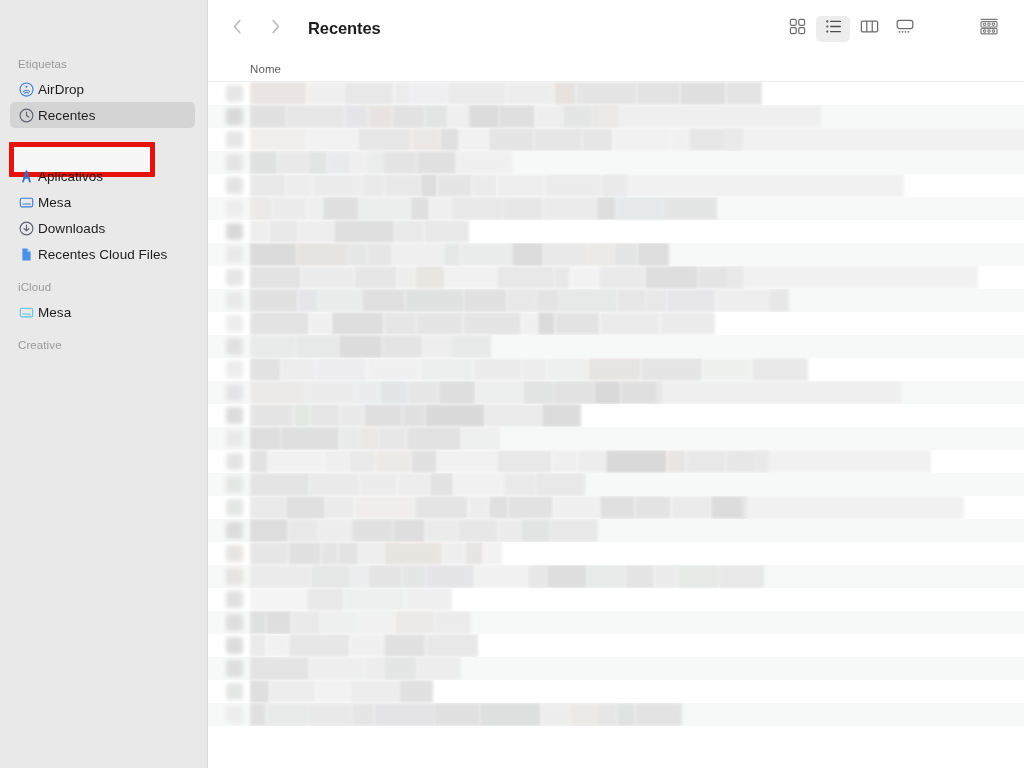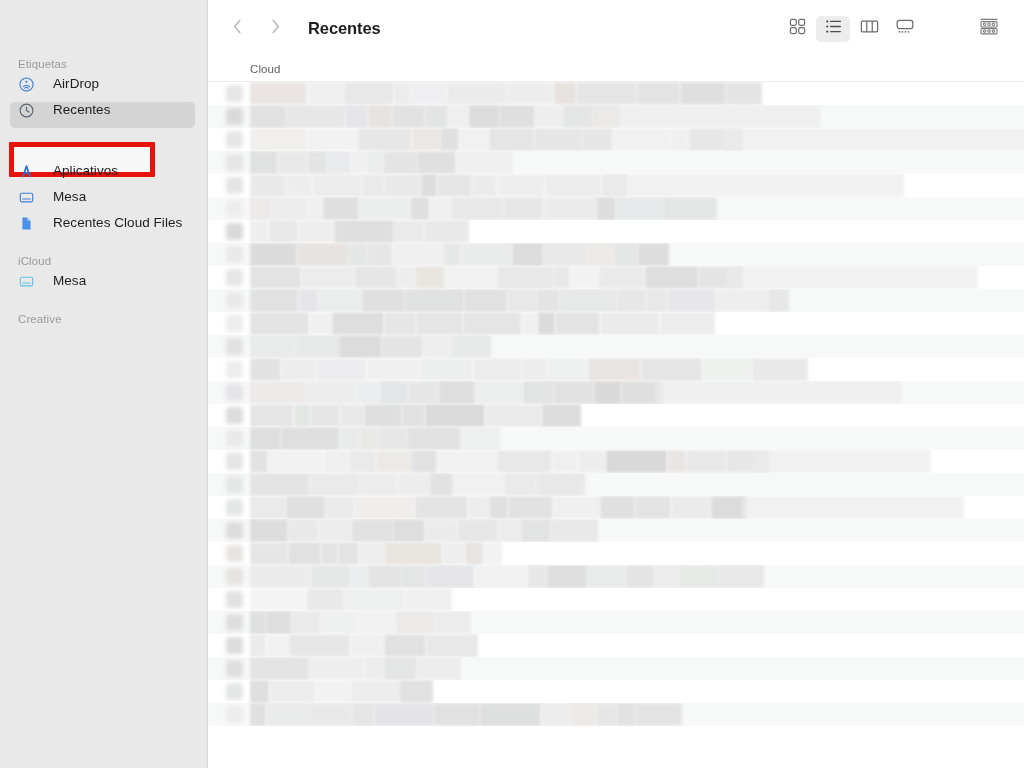--- a/index.html
+++ b/index.html
@@ -37,25 +37,26 @@
     letter-spacing: 0.1px;
     padding: 0 0 6px 18px;
     font-weight: 400;
     user-select: none;
   }
 
   .sb-section { margin-bottom: 14px; }
 
   .sb-item {
     display: flex;
+    align-items: center;
     height: 26px;
     margin: 0 12px 0 10px;
     padding-left: 8px;
     border-radius: 5px;
-    gap: 18px;
+    gap: 3px;
     cursor: default;
   }
   .sb-item.selected { background: #d4d4d4; }
 
   .sb-icon {
     width: 17px;
     height: 17px;
     flex: 0 0 17px;
     display: flex;
     align-items: center;
@@ -258,20 +259,29 @@
       <div class="sb-item">
         <span class="sb-icon">
           <svg width="15" height="15" viewBox="0 0 16 16">
             <rect x="1.4" y="3.4" width="13.2" height="9.2" rx="1.6" fill="none" stroke="#3b7fd4" stroke-width="1.2"></rect>
             <path d="M4 9.6 H12" fill="none" stroke="#3b7fd4" stroke-width="1.2" stroke-linecap="round"></path>
           </svg>
         </span>
         <span class="sb-label">Mesa</span>
       </div>
 
+      <div class="sb-item">
+        <span class="sb-icon">
+          <svg width="15" height="15" viewBox="0 0 16 16">
+            <circle cx="8" cy="8" r="6.8" fill="none" stroke="#5a6470" stroke-width="1.2"></circle>
+            <path d="M8 4.3 V10.4 M5.4 8 L8 10.6 L10.6 8" fill="none" stroke="#5a6470" stroke-width="1.2" stroke-linecap="round" stroke-linejoin="round"></path>
+          </svg>
+        </span>
+        <span class="sb-label">Downloads</span>
+      </div>
 
       <div class="sb-item">
         <span class="sb-icon">
           <svg width="15" height="15" viewBox="0 0 16 16">
             <path d="M3.6 1.6 h5.2 l3.6 3.6 v9.2 h-8.8 z" fill="#4a92e8"></path>
             <path d="M8.8 1.6 v3.6 h3.6 z" fill="#9cc7f5"></path>
           </svg>
         </span>
         <span class="sb-label">Recentes Cloud Files</span>
       </div>
@@ -380,21 +390,21 @@
             <rect x="3" y="12.4" width="16" height="5.4" rx="1" fill="none" stroke="#7c7c7c" stroke-width="1.15"></rect>
             <circle cx="6.6" cy="15.1" r="1.25" fill="none" stroke="#7c7c7c" stroke-width="1.05"></circle>
             <circle cx="11" cy="15.1" r="1.25" fill="none" stroke="#7c7c7c" stroke-width="1.05"></circle>
             <circle cx="15.4" cy="15.1" r="1.25" fill="none" stroke="#7c7c7c" stroke-width="1.05"></circle>
           </svg>
         </span>
       </div>
     </div>
 
     <div id="column-header">
-      <span class="col-head-label">Cloud</span>
+      <span class="col-head-label">Nome</span>
     </div>
 
     <div id="file-list">
         <div class="file-row">
           <span class="pix-icon" style="background: rgb(230, 230, 230);"></span>
           <span class="mblock" style="left: 42px; width: 57px; background: rgb(231, 226, 222); opacity: 0.87;"></span>
           <span class="mblock" style="left: 99px; width: 37px; background: rgb(237, 237, 237); opacity: 0.81;"></span>
           <span class="mblock" style="left: 136px; width: 50px; background: rgb(217, 217, 217); opacity: 0.59;"></span>
           <span class="mblock" style="left: 186px; width: 16px; background: rgb(233, 233, 233); opacity: 0.83;"></span>
           <span class="mblock" style="left: 202px; width: 37px; background: rgb(228, 228, 232); opacity: 0.58;"></span>

